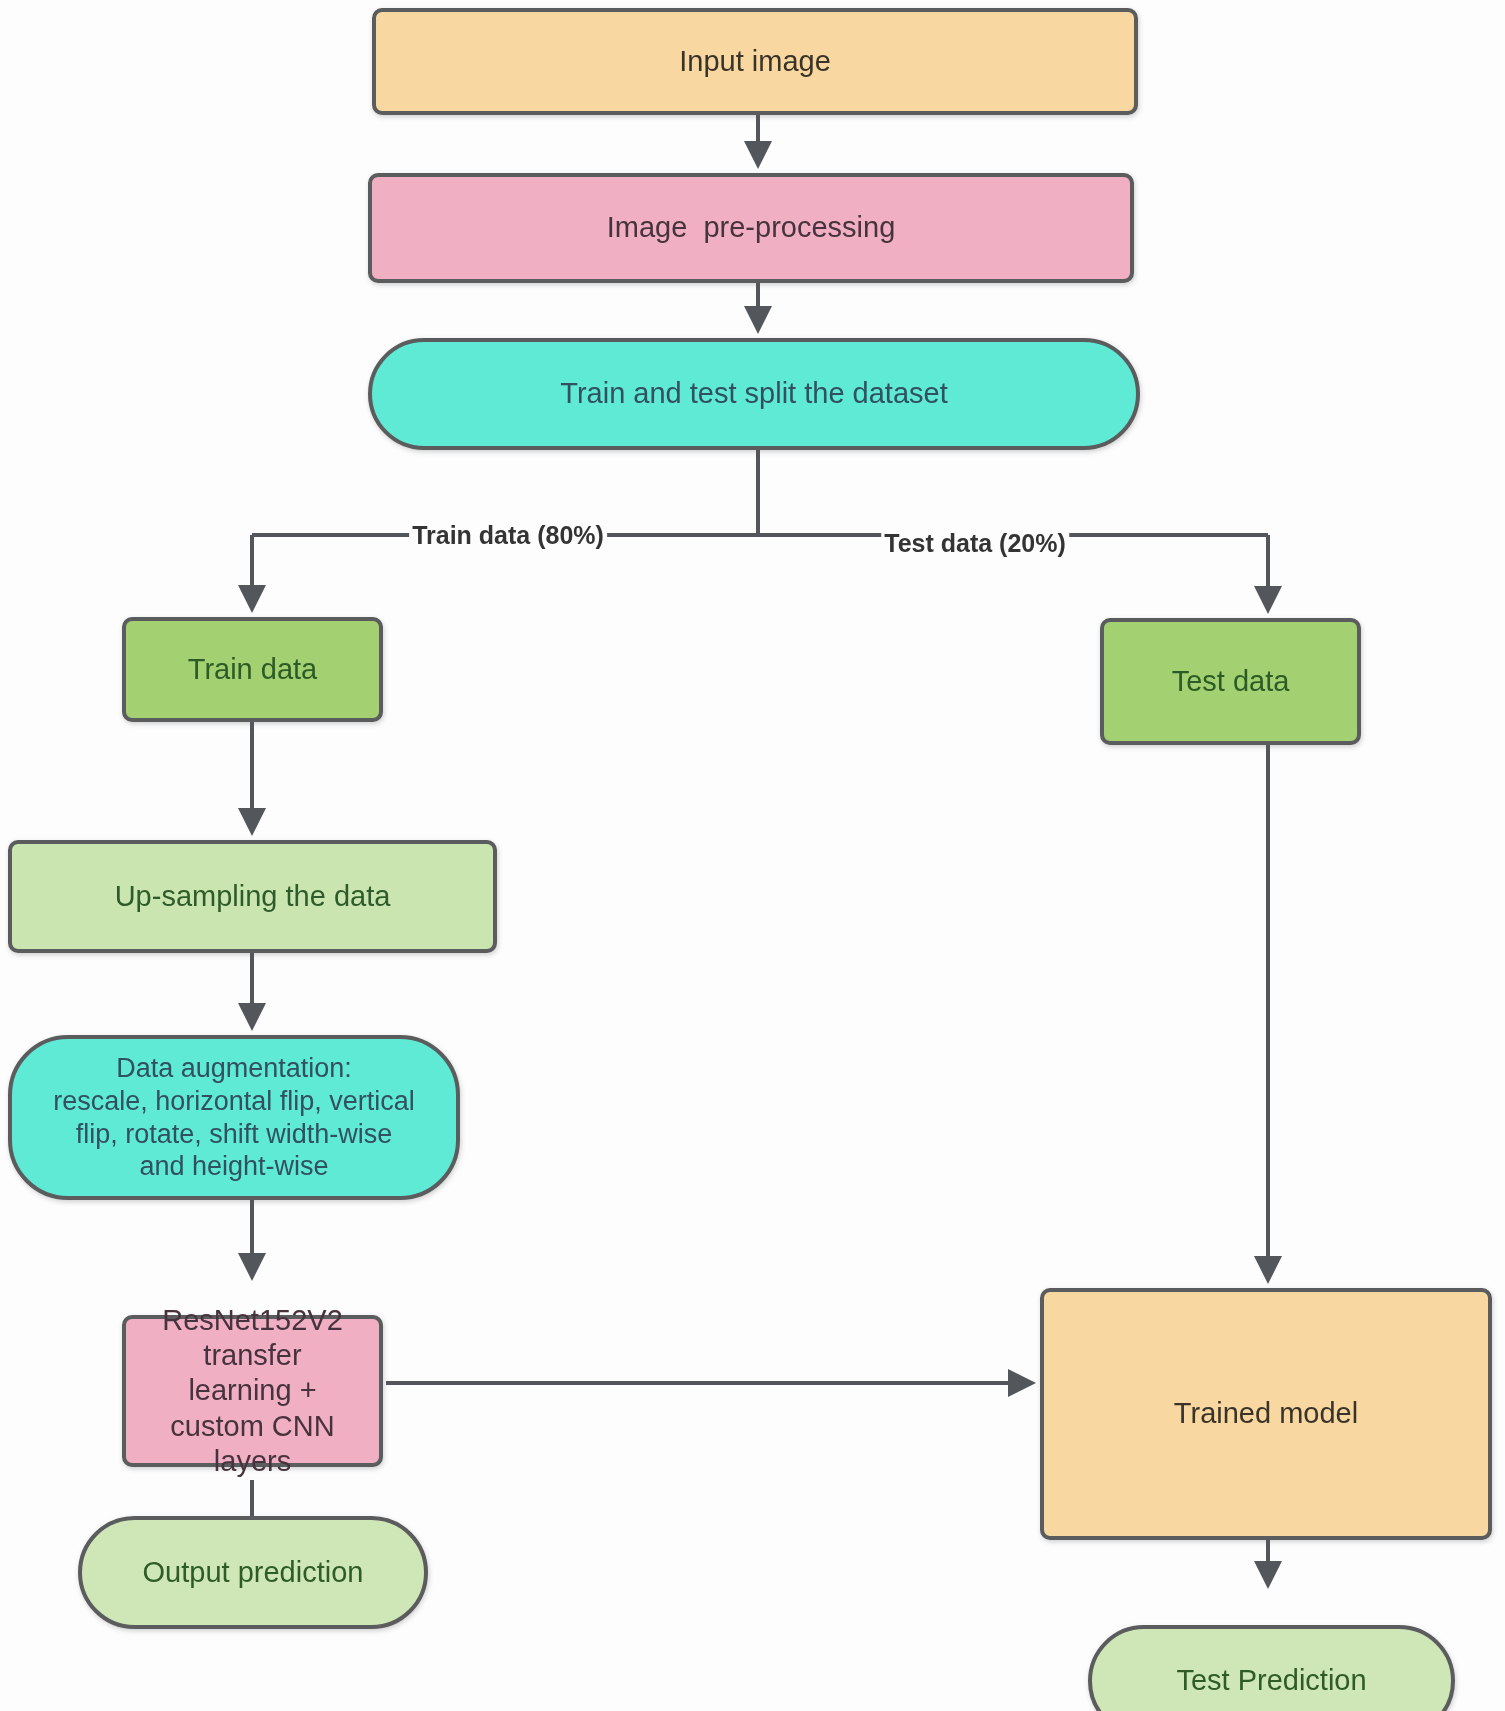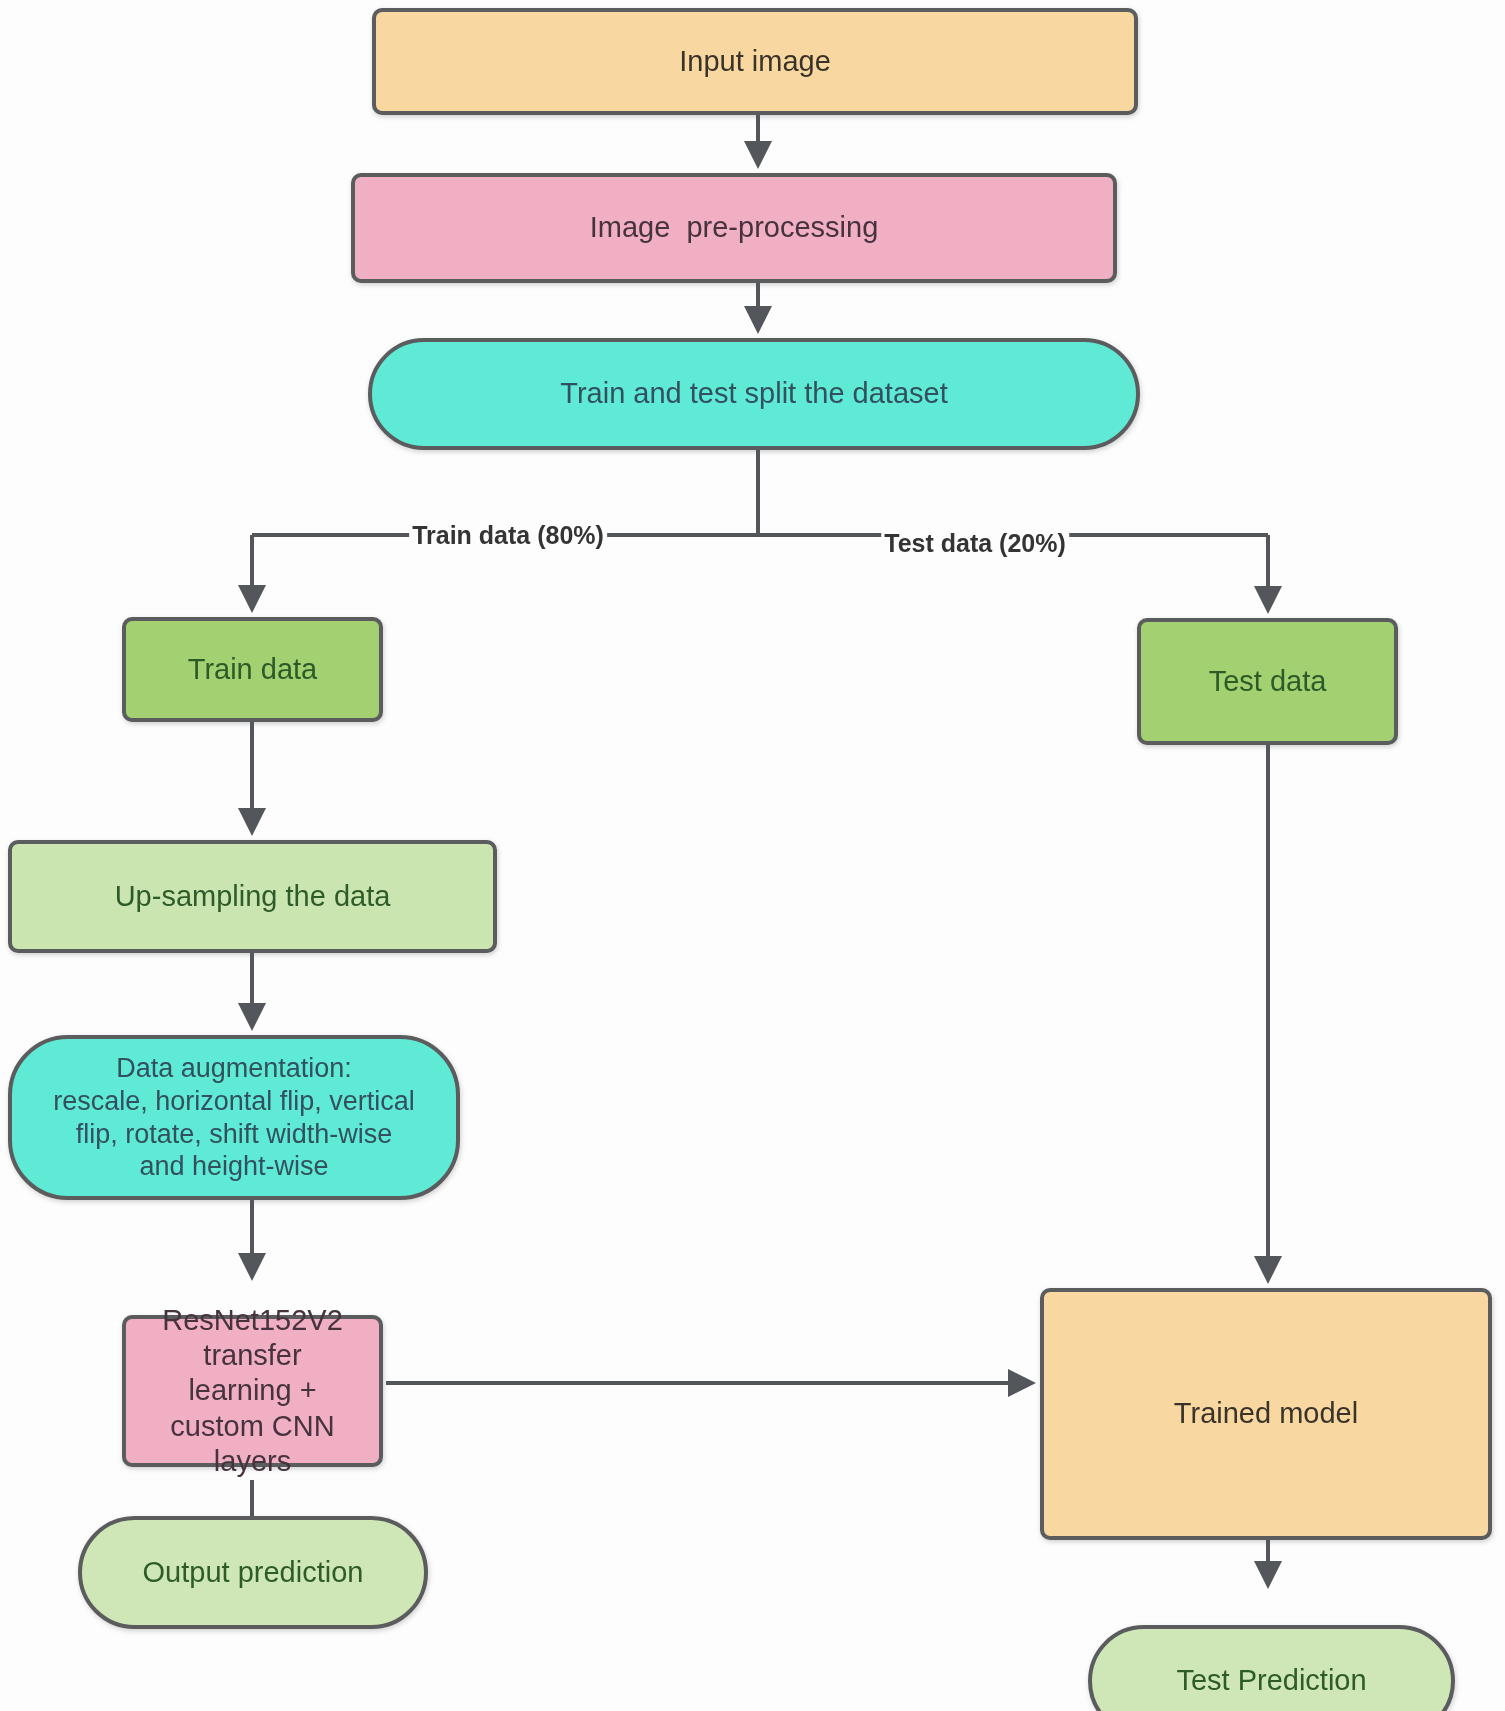--- a/index.html
+++ b/index.html
@@ -93,36 +93,36 @@
       <line x1="386" y1="1383" x2="1029" y2="1383" marker-end="url(#arrow)"></line>
 
       <line x1="1268" y1="1482" x2="1268" y2="1582" marker-end="url(#arrow)"></line>
     </g>
   </svg>
 
   <div class="node rect orange fs29" style="left:372px; top:8px; width:766px; height:107px;">
     <span class="label">Input image</span>
   </div>
 
-  <div class="node rect pink fs29" style="left:351px; top:173px; width:766px; height:110px;">
+  <div class="node rect pink fs29" style="left:368px; top:173px; width:766px; height:110px;">
     <span class="label">Image  pre-processing</span>
   </div>
 
   <div class="node stadium-blue blue fs29" style="left:368px; top:338px; width:772px; height:112px;">
     <span class="label">Train and test split the dataset</span>
   </div>
 
   <div class="edge-label" style="left:508px; top:535px;">Train data (80%)</div>
   <div class="edge-label" style="left:975px; top:543px;">Test data (20%)</div>
 
   <div class="node rect green fs29" style="left:122px; top:617px; width:261px; height:105px;">
     <span class="label">Train data</span>
   </div>
 
-  <div class="node rect green fs29" style="left:1137px; top:618px; width:261px; height:127px;">
+  <div class="node rect green fs29" style="left:1100px; top:618px; width:261px; height:127px;">
     <span class="label">Test data</span>
   </div>
 
   <div class="node rect lightgreen fs29" style="left:8px; top:840px; width:489px; height:113px;">
     <span class="label">Up-sampling the data</span>
   </div>
 
   <div class="node stadium-blue blue fs27" style="left:8px; top:1035px; width:452px; height:165px;">
     <span class="label">Data augmentation:
 rescale, horizontal flip, vertical

